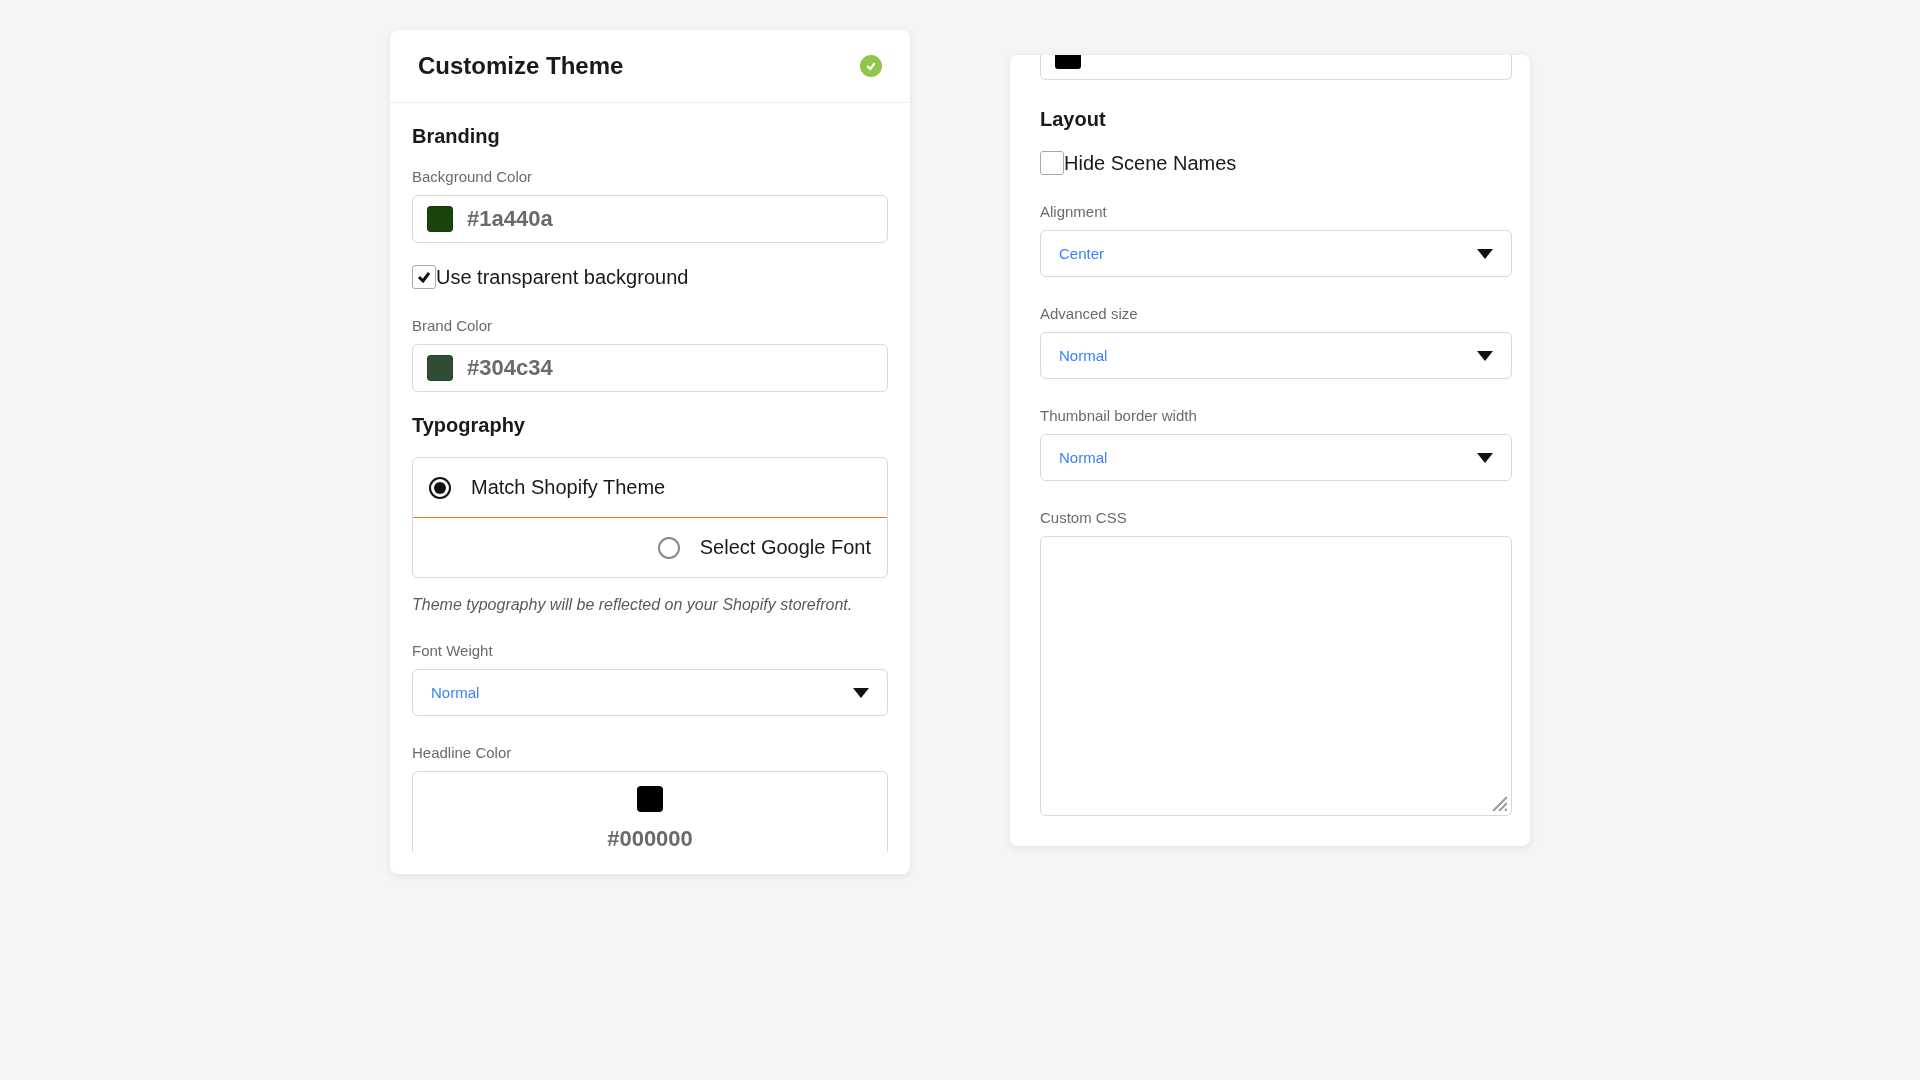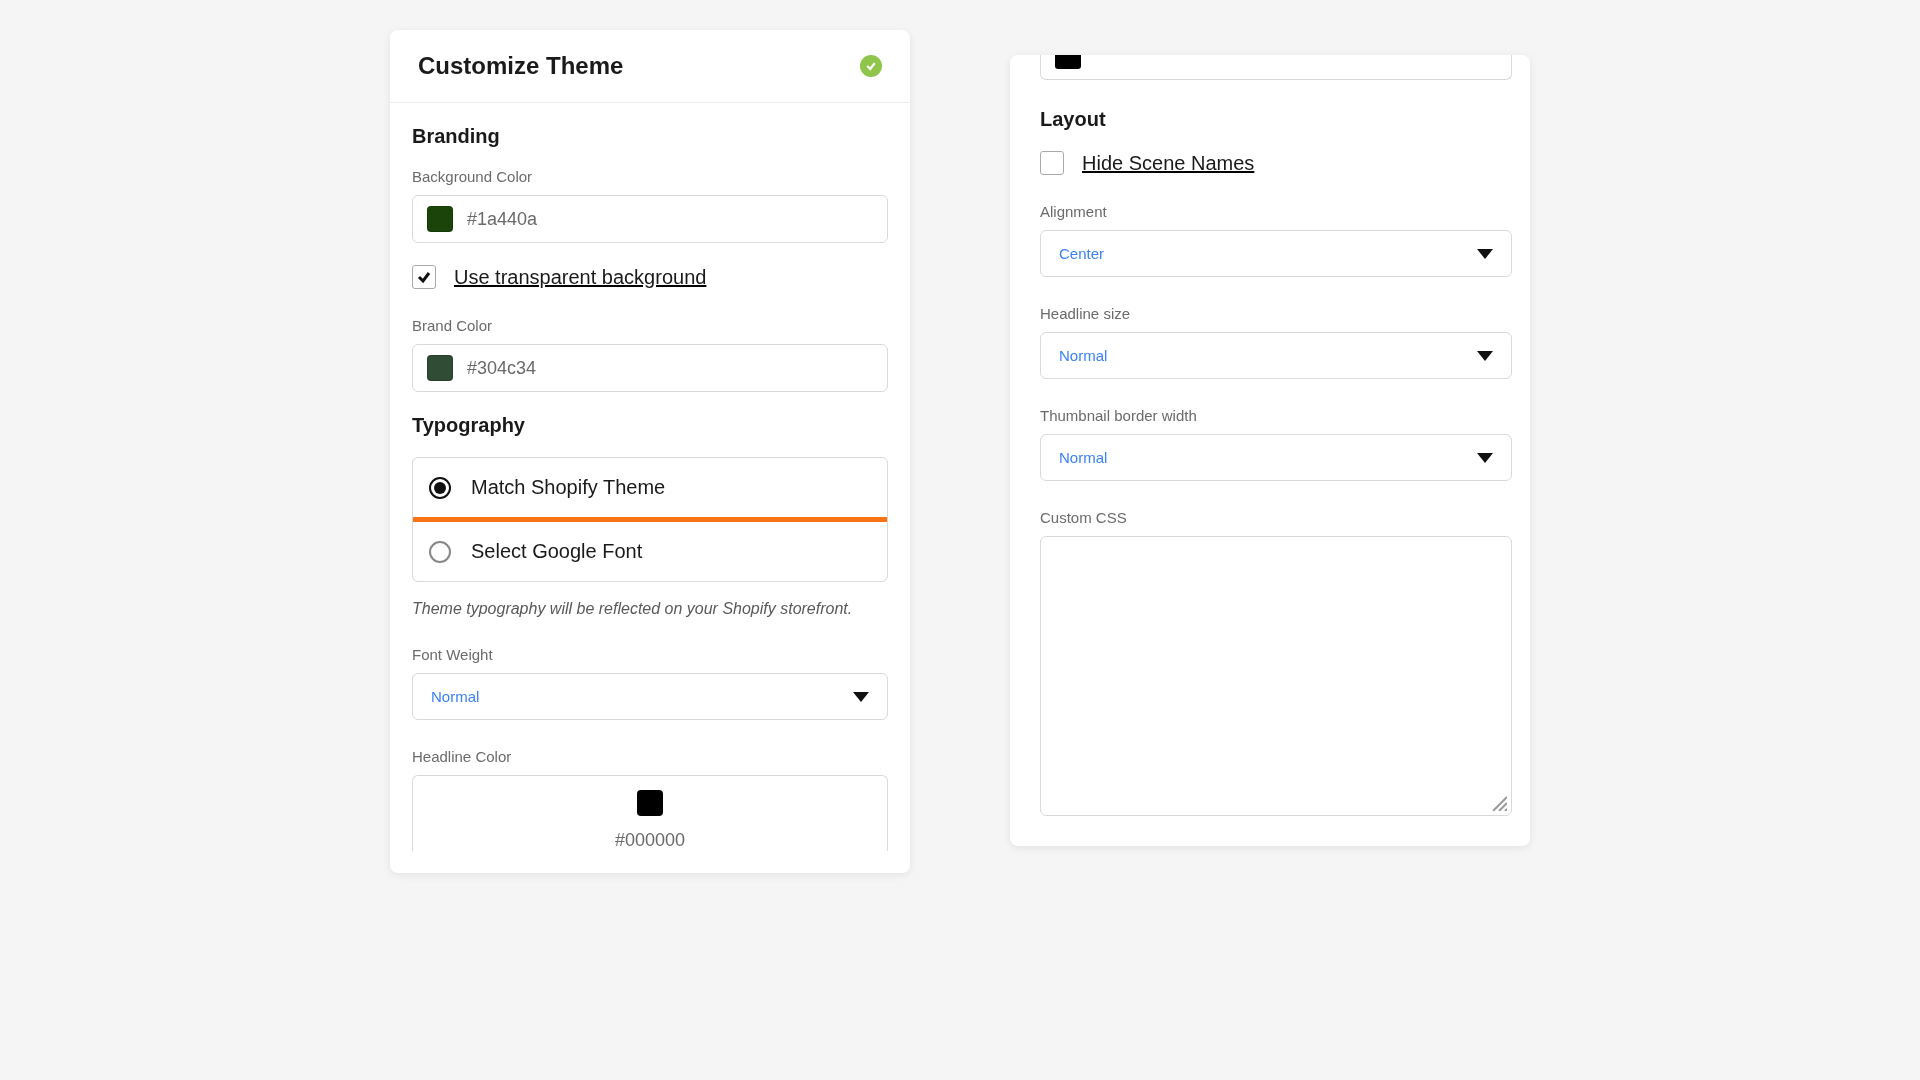--- a/index.html
+++ b/index.html
@@ -84,30 +84,28 @@
       margin-bottom: 22px;
       gap: 14px;
     }
     .swatch {
       width: 26px;
       height: 26px;
       border-radius: 4px;
       border: 1px solid rgba(0,0,0,0.15);
     }
     .color-value {
-      font-size: 18px;
+      font-size: 22px;
       color: #6a6a6a;
-      font-weight: 400;
+      font-weight: 700;
     }
     .checkbox-row {
       display: flex;
       align-items: flex-end;
-      gap: 18px;
       margin-bottom: 28px;
-      text-decoration: underline;
     }
     .checkbox {
       width: 24px;
       height: 24px;
       border: 1px solid #aaa;
       border-radius: 3px;
       display: flex;
       align-items: center;
       justify-content: center;
       background: #fff;
@@ -128,21 +126,22 @@
       border-radius: 6px;
       margin-bottom: 18px;
     }
     .radio-row {
       display: flex;
       align-items: center;
       gap: 20px;
       padding: 18px 16px;
     }
     .radio-row + .radio-row {
-      border-top: 5px solid #f97316;
+      border-top: 1px solid #f97316;
+      justify-content: flex-end;
     }
     .radio {
       width: 22px;
       height: 22px;
       border-radius: 50%;
       border: 2px solid #888;
       display: flex;
       align-items: center;
       justify-content: center;
     }
@@ -315,21 +314,21 @@
     </div>
     <div class="checkbox-label">Hide Scene Names</div>
   </div>
 
   <div class="field-label">Alignment</div>
   <div class="select">
     <div class="select-value">Center</div>
     <div class="caret"></div>
   </div>
 
-  <div class="field-label">Headline size</div>
+  <div class="field-label">Advanced size</div>
   <div class="select">
     <div class="select-value">Normal</div>
     <div class="caret"></div>
   </div>
 
   <div class="field-label">Thumbnail border width</div>
   <div class="select">
     <div class="select-value">Normal</div>
     <div class="caret"></div>
   </div>

